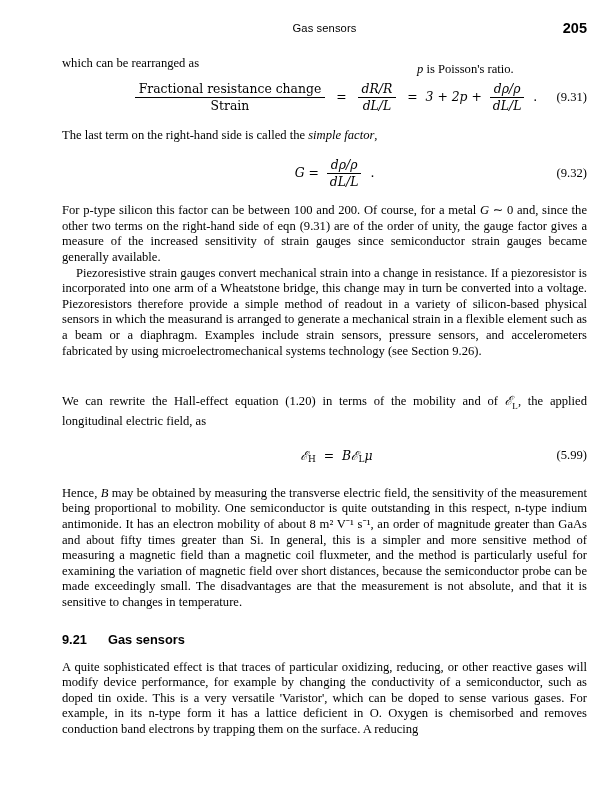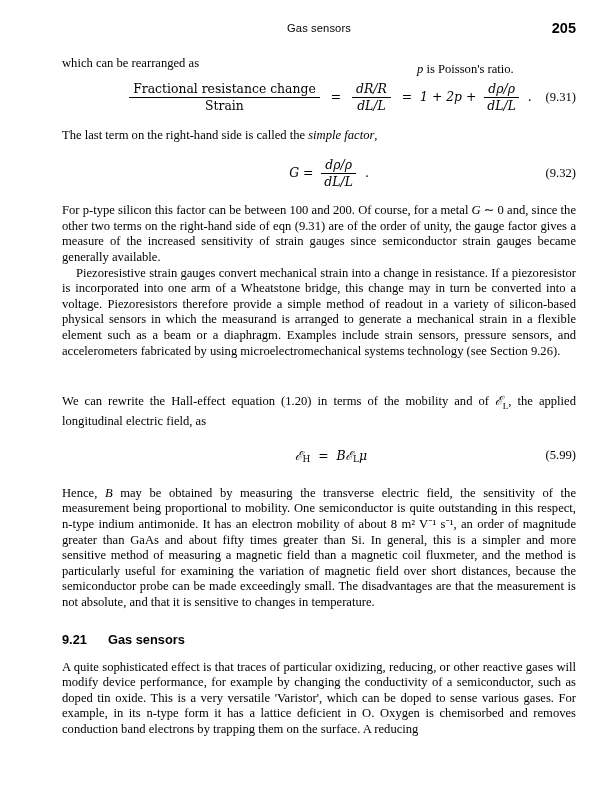--- a/index.html
+++ b/index.html
@@ -14,21 +14,21 @@
     font-family: "Liberation Serif", serif;
     color: #000000;
     overflow: hidden;
   }
   .page {
     position: absolute;
     left: 0; top: 0;
     width: 615px;
     height: 800px;
     box-sizing: border-box;
-    padding: 22px 39px 20px 62px;
+    padding: 22px 28px 20px 62px;
   }
   
   .runhead {
     position: relative;
     height: 22px;
     margin-bottom: 12px;
   }
   .runhead .rh-title {
     position: absolute;
     left: 0; right: 0;
@@ -164,21 +164,21 @@
       <span class="frac">
         <span class="num mathu">Fractional resistance change</span>
         <span class="den mathu">Strain</span>
       </span>
       <span class="op">=</span>
       <span class="frac">
         <span class="num">dR/R</span>
         <span class="den">dL/L</span>
       </span>
       <span class="op">=</span>
-      <span>1 + 2p +</span>
+      <span>3 + 2p +</span>
       <span class="frac">
         <span class="num">dρ/ρ</span>
         <span class="den">dL/L</span>
       </span>
       <span class="op" style="margin-left:1px;">.</span>
     </span>
     <span class="eqnum">(9.31)</span>
   </div>
 
   <div class="gap-m"></div>

